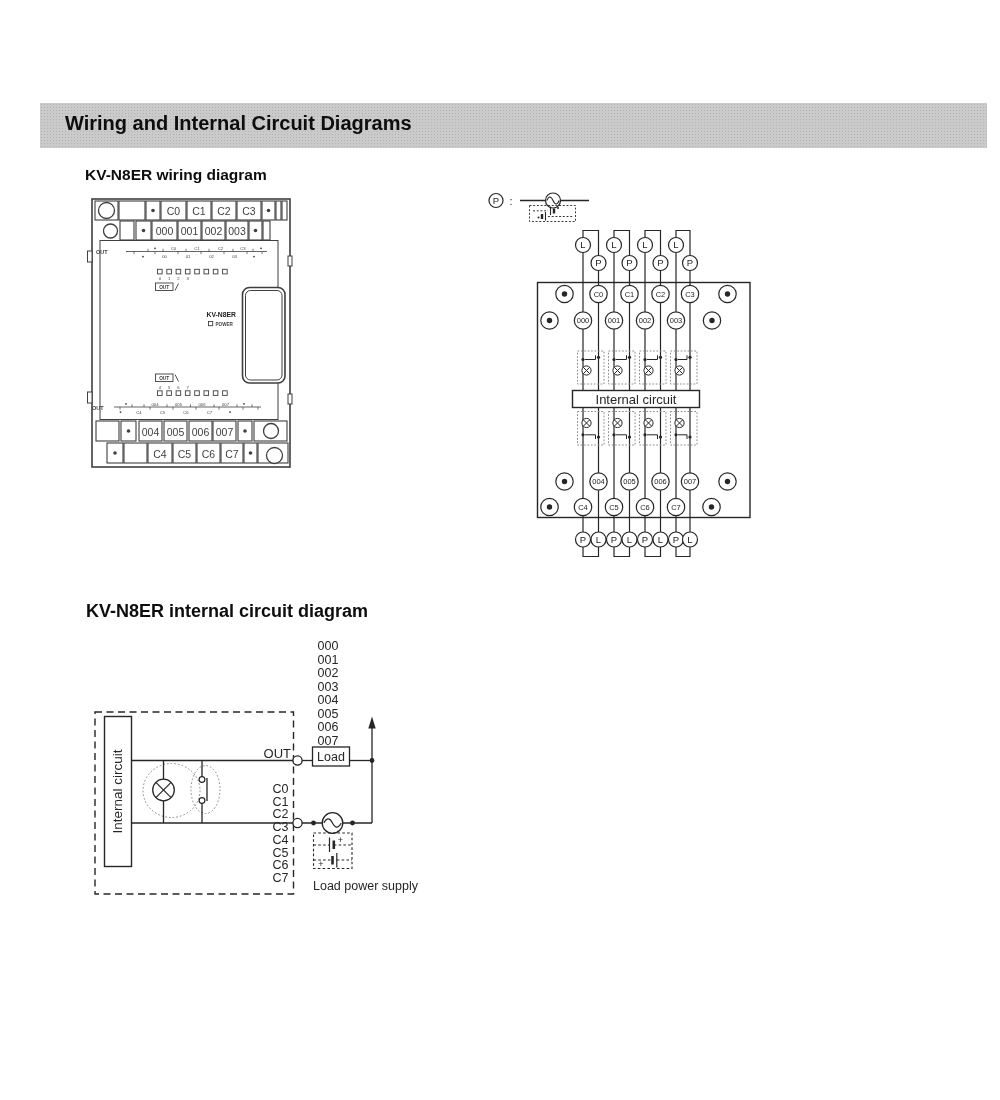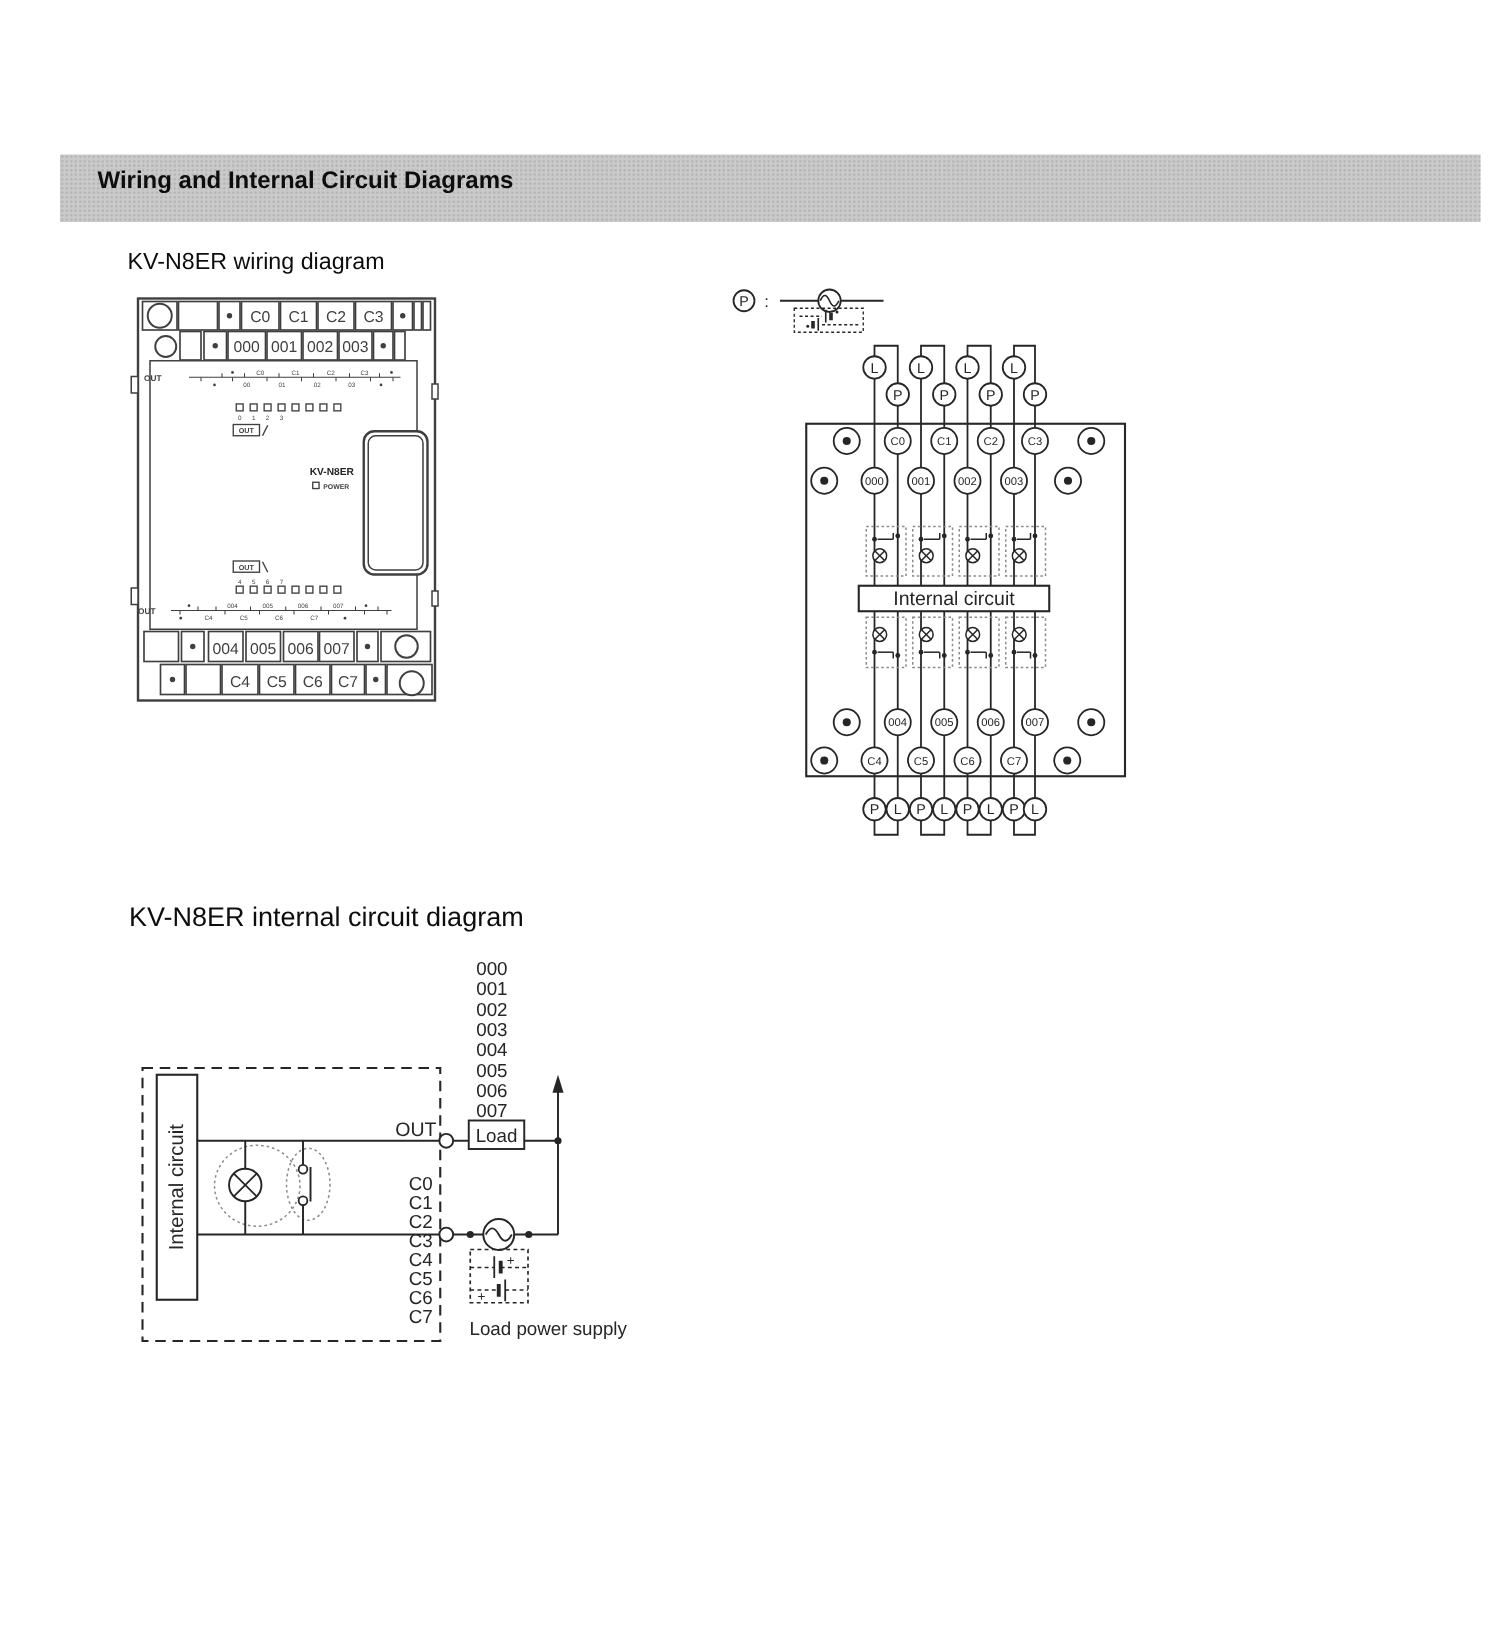--- a/index.html
+++ b/index.html
@@ -1,21 +1,21 @@
 <!DOCTYPE html>
 <html><head>
 <meta charset="utf-8">
 <style>
   html,body{margin:0;padding:0;}
   body{width:1000px;height:1100px;background:#fff;position:relative;overflow:hidden;
        font-family:"Liberation Sans", sans-serif;}
   .title-bar{position:absolute;left:40px;top:103px;width:947px;height:45px;background-color:#cacaca;
        background-image:radial-gradient(circle,#b3b3b3 0.7px,transparent 0.9px);background-size:3px 3px;}
-  .title-bar h1{margin:0;padding:9px 0 0 25px;font-size:16px;font-weight:bold;color:#0d0d0d;}
-  h2{position:absolute;margin:0;color:#0d0d0d;font-weight:normal;}
+  .title-bar h1{margin:0;padding:9px 0 0 25px;font-size:20px;font-weight:bold;color:#0d0d0d;}
+  h2{position:absolute;margin:0;color:#0d0d0d;font-weight:bold;}
   #h2-wiring{left:85px;top:166px;font-size:15.5px;}
   #h2-internal{left:86px;top:601px;font-size:18px;}
   svg{position:absolute;left:0;top:0;}
   text{font-family:"Liberation Sans", sans-serif;}
 </style>
 </head>
 <body>
 
 <div class="title-bar">
   <h1>Wiring and Internal Circuit Diagrams</h1>

